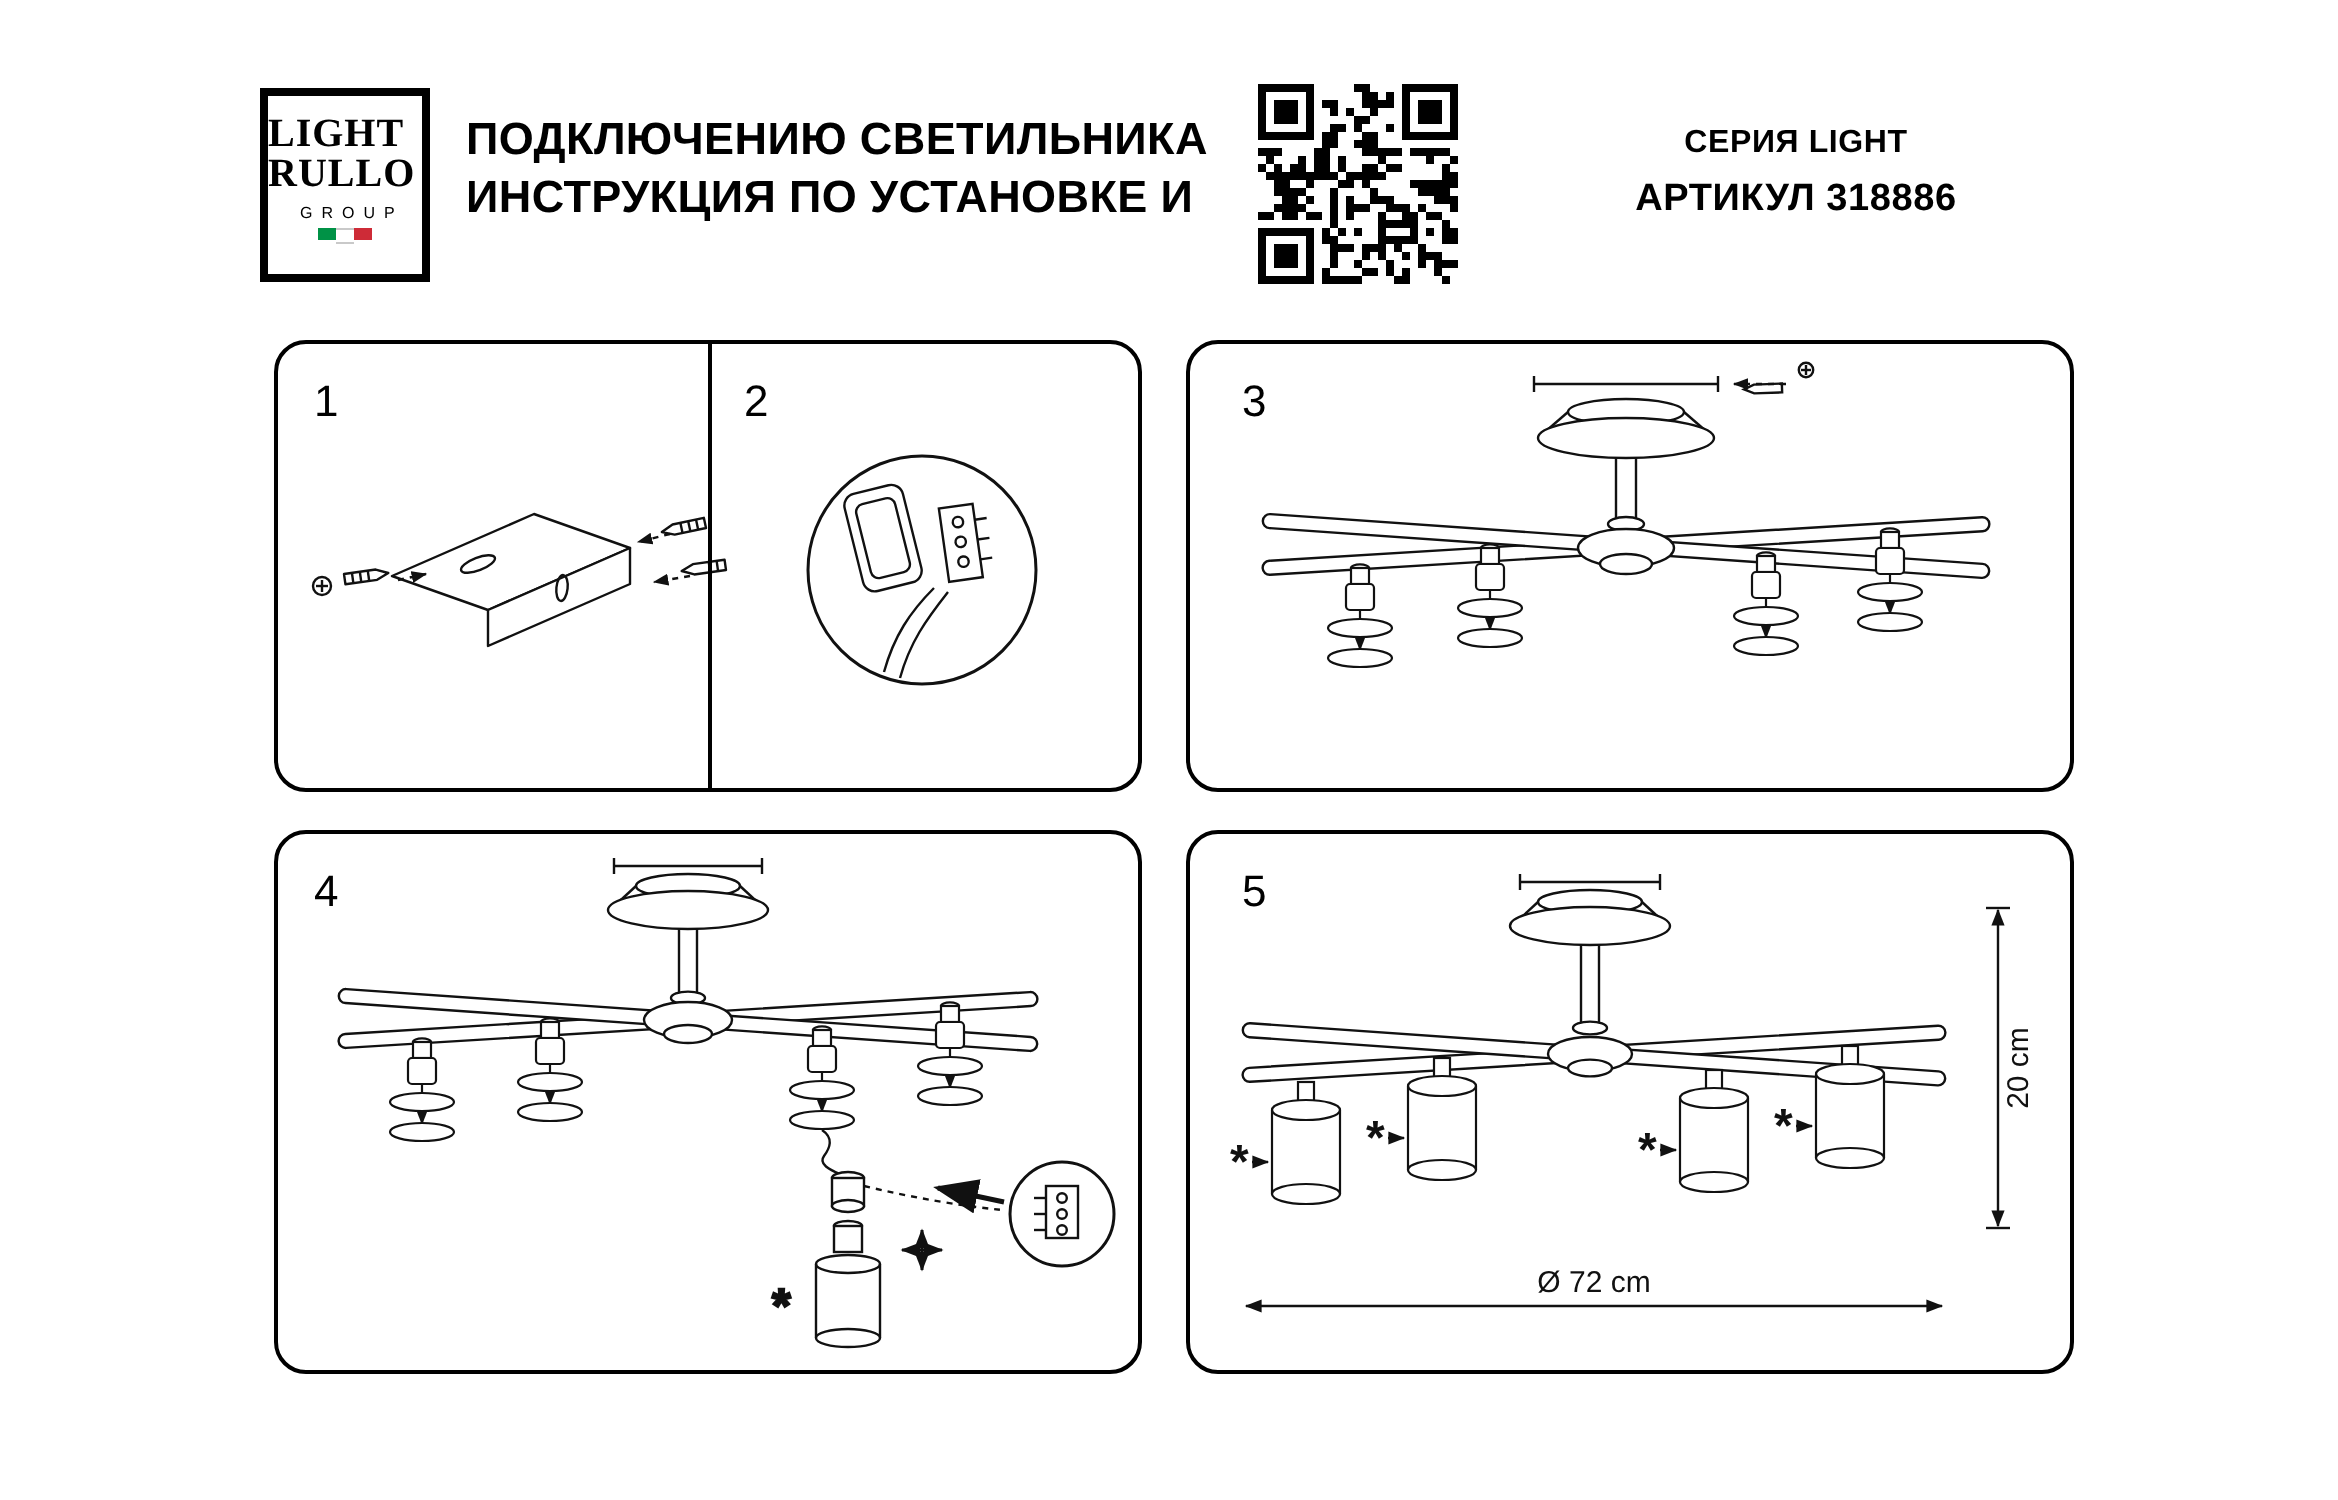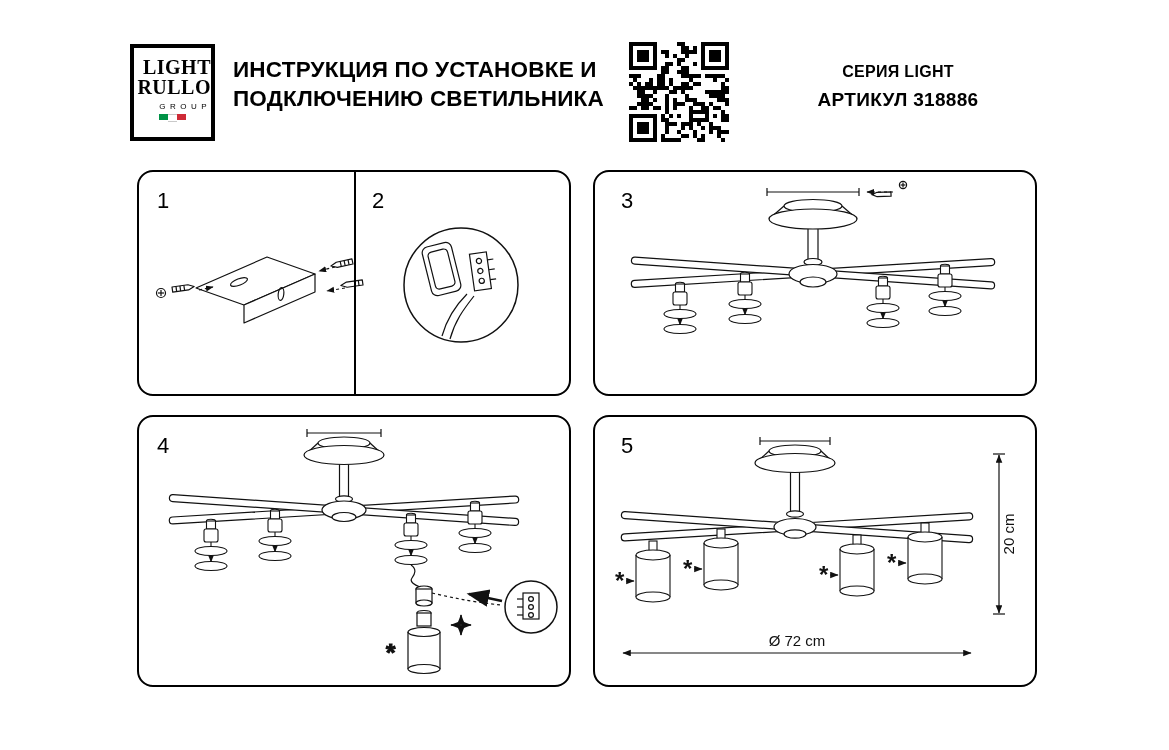--- a/index.html
+++ b/index.html
@@ -2,21 +2,21 @@
 <html><head>
 <meta charset="utf-8">
 <style>
   html,body{margin:0;padding:0}
   body{width:1169px;height:750px;background:#fff;color:#000;
        font-family:"Liberation Sans",sans-serif;}
   .page{position:relative;width:1169px;height:750px;background:#fff;overflow:hidden}
 
   
   .logo-box{position:absolute;left:130px;top:44px;width:77px;height:89px;
-            border:4px solid #000;text-align:right;background:#fff}
+            border:4px solid #000;text-align:left;background:#fff}
   .logo-word{font-family:"Liberation Serif",serif;font-weight:700;font-size:20px;
              line-height:1.02;letter-spacing:.5px}
   .logo-word.first{margin-top:9px}
   .logo-group{font-size:8px;letter-spacing:4.5px;padding-left:16px;margin-top:4px}
   .logo-flag{display:flex;justify-content:center;margin-top:3px}
   .logo-flag span{width:9px;height:6px;display:inline-block}
   .flag-green{background:#009246}
   .flag-white{background:#fff;border-top:1px solid #c9c9c9;border-bottom:1px solid #c9c9c9}
   .flag-red{background:#ce2b37}
 
@@ -55,22 +55,22 @@
     <div class="logo-word">RULLO</div>
     <div class="logo-group">GROUP</div>
     <div class="logo-flag">
       <span class="flag-green"></span>
       <span class="flag-white"></span>
       <span class="flag-red"></span>
     </div>
   </div>
 
   <div class="title">
+    <div>ПОДКЛЮЧЕНИЮ СВЕТИЛЬНИКА</div>
     <div>ИНСТРУКЦИЯ ПО УСТАНОВКЕ И</div>
-    <div>ПОДКЛЮЧЕНИЮ СВЕТИЛЬНИКА</div>
   </div>
 
   <div class="qr" id="qr"><svg width="100" height="100" viewBox="0 0 100 100" xmlns="http://www.w3.org/2000/svg">
         <rect width="100" height="100" fill="#fff"></rect>
         <rect x="48" y="0" width="4" height="4" fill="#000"></rect>
         <rect x="52" y="0" width="4" height="4" fill="#000"></rect>
         <rect x="52" y="4" width="4" height="4" fill="#000"></rect>
         <rect x="56" y="4" width="4" height="4" fill="#000"></rect>
         <rect x="64" y="4" width="4" height="4" fill="#000"></rect>
         <rect x="32" y="8" width="4" height="4" fill="#000"></rect>

